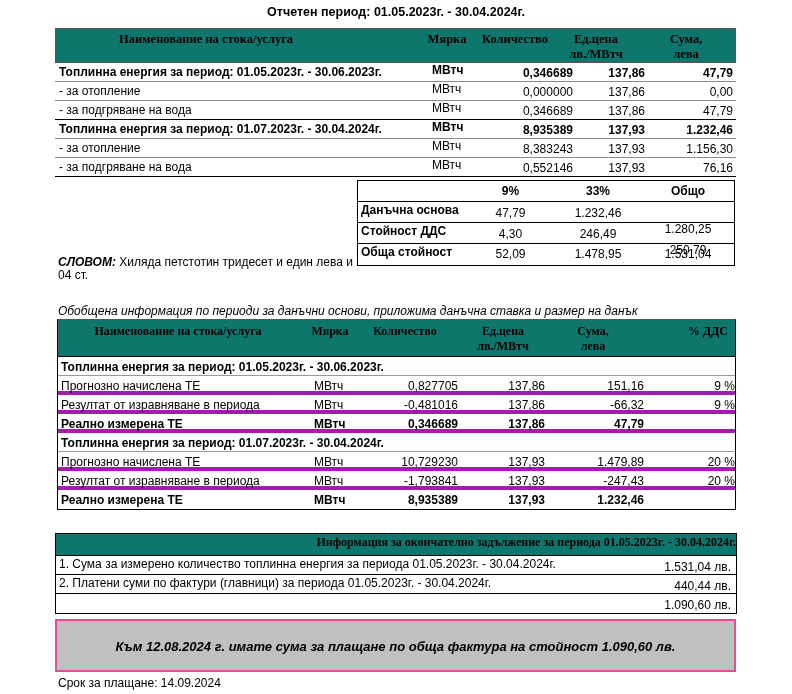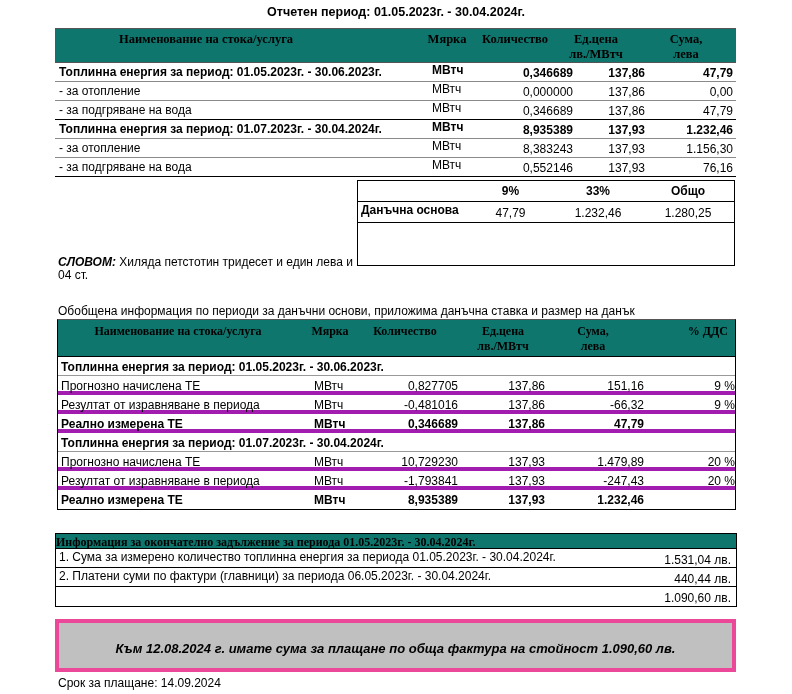--- a/index.html
+++ b/index.html
@@ -30,53 +30,53 @@
   #t1 .row.bold span { font-weight: bold; }
 
   
   #vat { left: 357px; top: 180px; width: 378px; height: 86px; border: 1px solid #000; box-sizing: border-box; }
   #vat .vrow { position: absolute; left: 0; width: 376px; height: 21px; border-bottom: 1px solid #000; box-sizing: border-box; }
   #vat .vrow.last { border-bottom: none; height: 28px; }
   #vat span { position: absolute; white-space: nowrap; line-height: 15px; }
   #vat .lbl { left: 3px; top: 1px; font-weight: bold; }
   #vat .c1 { left: 115px; width: 75px; text-align: center; top: 4px; }
   #vat .c2 { left: 200px; width: 80px; text-align: center; top: 4px; }
-  #vat .c3 { left: 290px; width: 80px; text-align: center; top: 4px; }
+  #vat .c3 { left: 290px; width: 80px; text-align: center; top: 20px; }
   #vat .hd { font-weight: bold; top: 3px; }
 
   #words { left: 58px; top: 256px; width: 300px; line-height: 13px; }
 
   
-  #t2-caption { left: 58px; top: 304px; white-space: nowrap; }
+  #t2-caption { left: 58px; top: 304px; white-space: nowrap; font-style: italic; }
   #t2 { left: 57px; top: 319px; width: 679px; border: 1px solid #000; box-sizing: border-box; border-top: 1px solid #555; }
   #t2 .head { height: 37px; position: relative; border-bottom: 1px solid #000; box-sizing: border-box; }
   #t2 .head span { position: absolute; font-weight: bold; line-height: 15px; top: 4px; text-align: center; }
   #t2 .row { height: 19px; position: relative; border-bottom: 4px solid #a21caf; box-sizing: border-box; }
   #t2 .row.grp { border-bottom: 1px solid #999; }
   #t2 .row.last { border-bottom: none; }
   #t2 .row span { position: absolute; top: 3px; line-height: 15px; white-space: nowrap; }
   #t2 .row .name { left: 3px; }
   #t2 .row .unit { left: 256px; }
   #t2 .row .qty { left: 300px; width: 100px; text-align: right; }
   #t2 .row .price { left: 410px; width: 77px; text-align: right; }
   #t2 .row .sum { left: 500px; width: 86px; text-align: right; }
   #t2 .row .vatp { left: 600px; width: 77px; text-align: right; }
   #t2 .row.bold span { font-weight: bold; }
 
   
   #t3 { left: 55px; top: 533px; width: 682px; border: 1px solid #000; box-sizing: border-box; }
-  #t3 .head { height: 15px; border-bottom: 1px solid #000; box-sizing: border-box; text-align: left; font-weight: bold; line-height: 16px; }
+  #t3 .head { height: 22px; border-bottom: 1px solid #000; box-sizing: border-box; text-align: right; font-weight: bold; line-height: 16px; }
   #t3 .row { height: 19px; position: relative; border-bottom: 1px solid #000; box-sizing: border-box; }
   #t3 .row.last { border-bottom: none; }
   #t3 .row span { position: absolute; line-height: 15px; white-space: nowrap; }
   #t3 .row .name { left: 3px; top: 1px; }
   #t3 .row .val { right: 5px; top: 4px; }
 
   
-  #notice { left: 55px; top: 619px; width: 681px; height: 53px; border: 4px solid #ec4899; box-sizing: border-box; background: #c0c0c0;
+  #notice { left: 55px; top: 619px; width: 681px; height: 53px; border: 2px solid #ec4899; box-sizing: border-box; background: #c0c0c0;
             text-align: center; font-weight: bold; font-style: italic; font-size: 13px; line-height: 51px; }
   #deadline { left: 58px; top: 676px; font-weight: normal; white-space: nowrap; }
 </style>
 </head>
 <body>
 
 <div id="period-title" class="abs">Отчетен период: 01.05.2023г. - 30.04.2024г.</div>
 
 <div id="t1" class="abs">
   <div class="head hdrbg">
@@ -136,20 +136,32 @@
   <div class="vrow" style="top:0;">
     <span class="c1 hd">9%</span>
     <span class="c2 hd">33%</span>
     <span class="c3 hd">Общо</span>
   </div>
   <div class="vrow" style="top:21px;">
     <span class="lbl">Данъчна основа</span>
     <span class="c1">47,79</span>
     <span class="c2">1.232,46</span>
     <span class="c3">1.280,25</span>
+  </div>
+  <div class="vrow" style="top:42px;">
+    <span class="lbl">Стойност ДДС</span>
+    <span class="c1">4,30</span>
+    <span class="c2">246,49</span>
+    <span class="c3">250,79</span>
+  </div>
+  <div class="vrow last" style="top:63px;">
+    <span class="lbl">Обща стойност</span>
+    <span class="c1" style="top:3px;">52,09</span>
+    <span class="c2" style="top:3px;">1.478,95</span>
+    <span class="c3" style="top:3px;">1.531,04</span>
   </div>
 </div>
 
 <div id="words" class="abs"><span class="b i">СЛОВОМ:</span><span> Хиляда петстотин    тридесет и един лева и 04 ст.</span></div>
 
 <div id="t2-caption" class="abs">Обобщена информация по периоди за данъчни основи, приложима данъчна ставка и размер на данък</div>
 <div id="t2" class="abs">
   <div class="head hdrbg">
     <span style="left:0;width:240px;">Наименование на стока/услуга</span>
     <span style="left:244px;width:56px;">Мярка</span>
@@ -216,21 +228,21 @@
     </div>
 </div>
 
 <div id="t3" class="abs">
   <div class="head hdrbg">Информация за окончателно задължение за периода 01.05.2023г. - 30.04.2024г.</div>
   <div class="row">
     <span class="name">1. Сума за измерено количество топлинна енергия за периода 01.05.2023г. - 30.04.2024г.</span>
     <span class="val">1.531,04 лв.</span>
   </div>
   <div class="row">
-    <span class="name">2. Платени суми по фактури (главници) за периода 06.05.2023г. - 30.04.2024г.</span>
+    <span class="name">2. Платени суми по фактури (главници) за периода 01.05.2023г. - 30.04.2024г.</span>
     <span class="val">440,44 лв.</span>
   </div>
   <div class="row last">
     <span class="val">1.090,60 лв.</span>
   </div>
 </div>
 
 <div id="notice" class="abs">Към 12.08.2024 г. имате сума за плащане по обща фактура  на стойност 1.090,60 лв.</div>
 <div id="deadline" class="abs">Срок за плащане: 14.09.2024</div>
 

